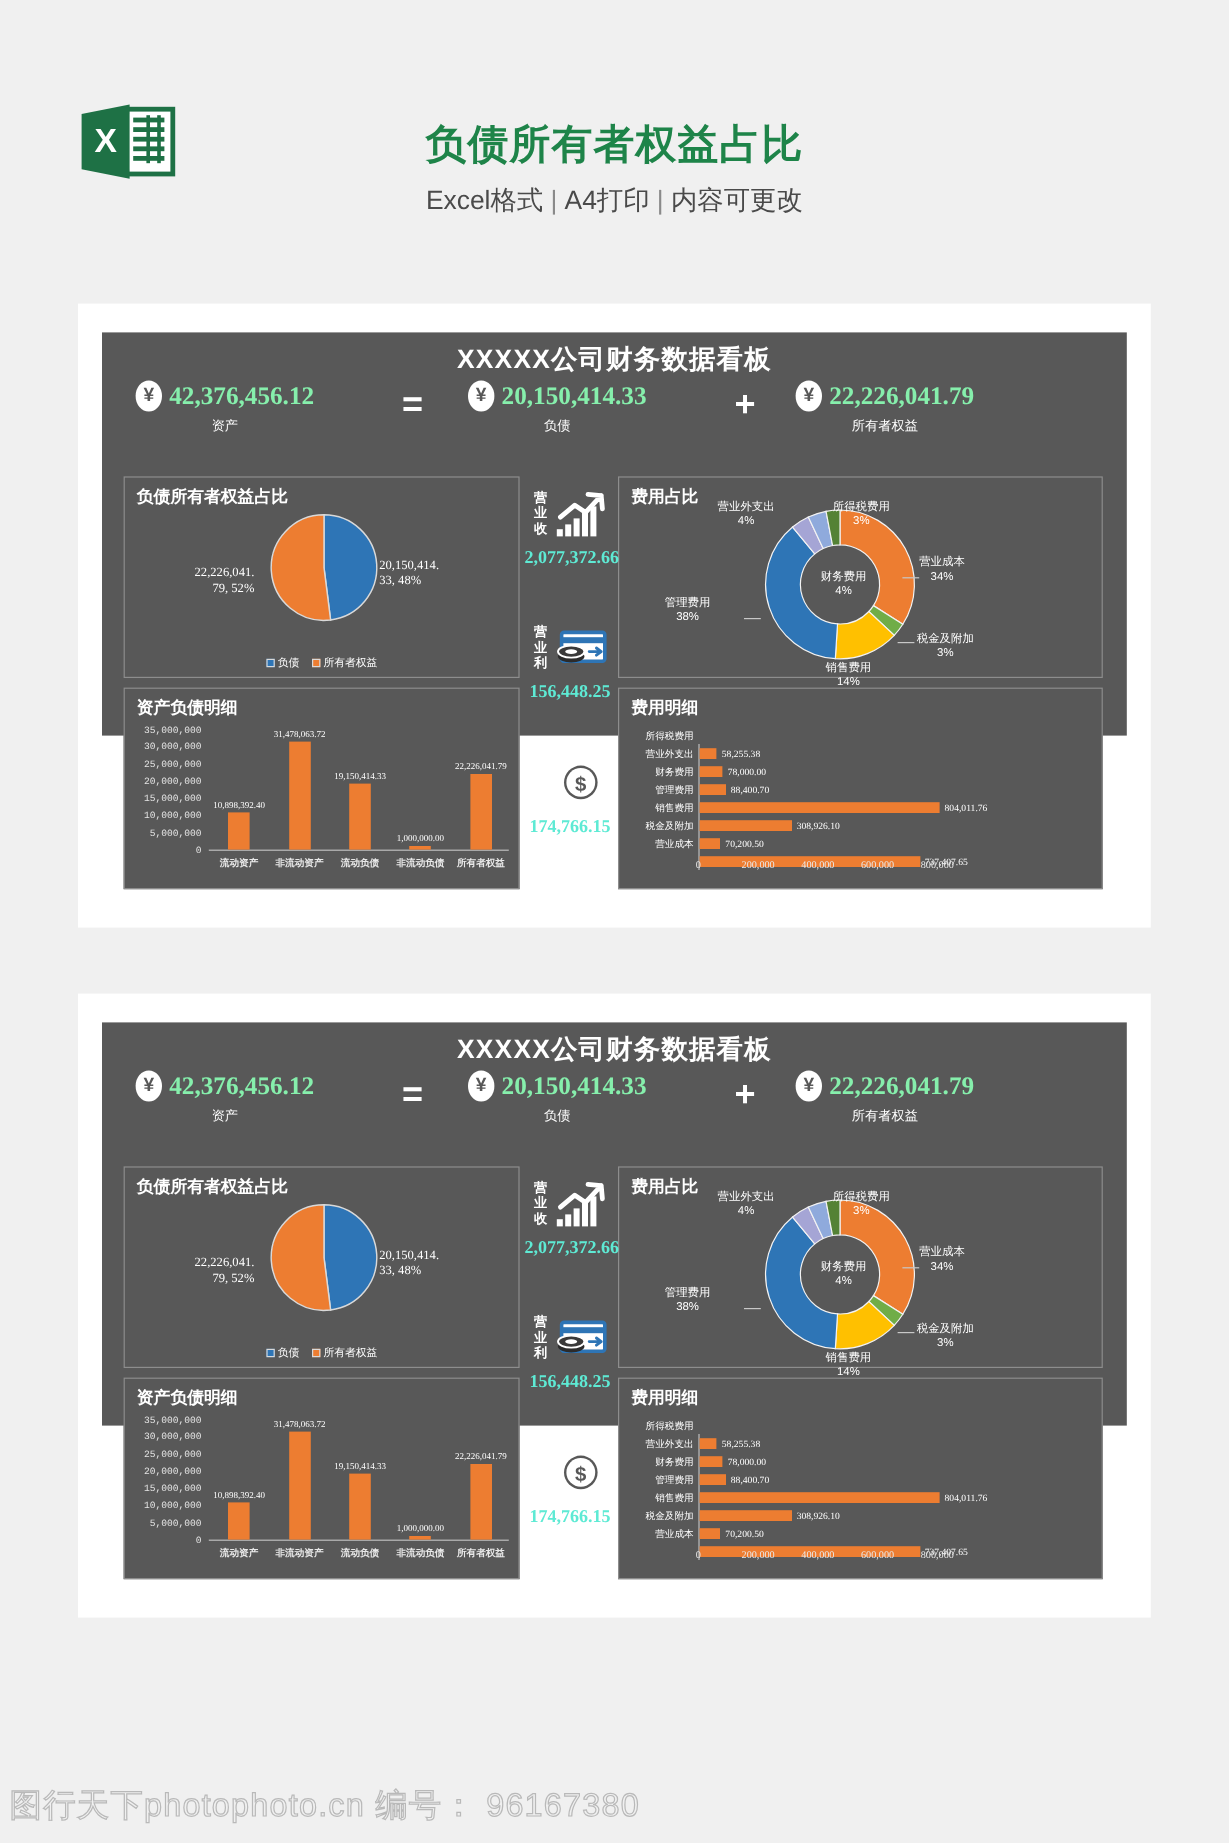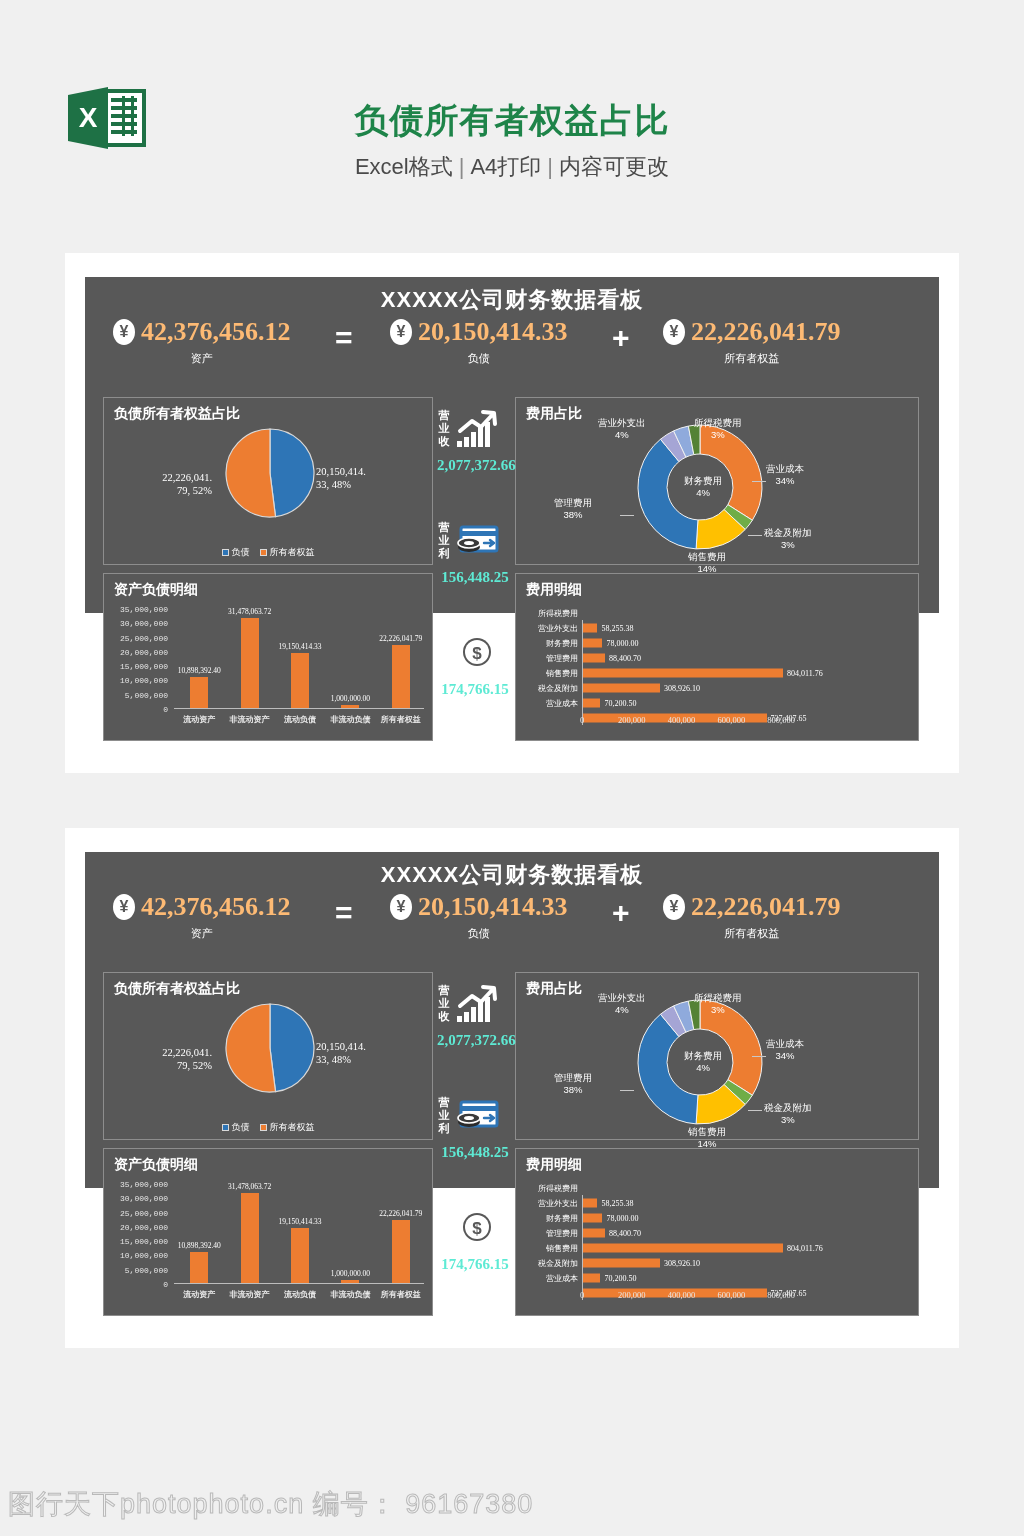--- a/index.html
+++ b/index.html
@@ -53,21 +53,21 @@
   .eq-item { position: absolute; top: 0; }
   .yen-badge {
     display: inline-block; width: 22px; height: 26px;
     background: #ffffff; border-radius: 50%;
     color: #585858; font-size: 16px; font-weight: bold;
     text-align: center; line-height: 26px;
     vertical-align: middle;
   }
   .eq-val {
     display: inline-block; vertical-align: middle;
-    color: #fdba74; font-size: 26px; font-weight: bold;
+    color: #86efac; font-size: 21px; font-weight: bold;
     font-family: "Liberation Serif", "DejaVu Serif", serif;
     margin-left: 6px;
   }
   .eq-lab {
     display: block; text-align: center; color: #ffffff;
     font-size: 11px; margin-top: 4px;
   }
   .eq-op {
     position: absolute; top: 4px;
     color: #ffffff; font-size: 30px; font-weight: bold;
@@ -85,21 +85,21 @@
     background: #585858;
   }
   .panel-title {
     color: #ffffff; font-size: 14px; font-weight: bold;
     margin: 7px 0 0 10px;
   }
 
   
   .mid-col { position: absolute; left: 352px; top: 120px; width: 76px; height: 344px; }
   .mid-kpi { position: relative; height: 112px; }
-  .mid-kpi .mk-row { display: flex; align-items: center; justify-content: flex-start; height: 62px; }
+  .mid-kpi .mk-row { display: flex; align-items: center; justify-content: center; height: 62px; }
   .mk-label {
     color: #ffffff; font-size: 11px; font-weight: bold;
     width: 14px; line-height: 13px; text-align: center;
   }
   .mk-icon { width: 46px; height: 46px; margin-left: 3px; }
   .mk-value {
     text-align: center; color: #5eead4; font-size: 15px; font-weight: bold;
     font-family: "Liberation Serif", "DejaVu Serif", serif;
     margin-top: -2px;
   }

